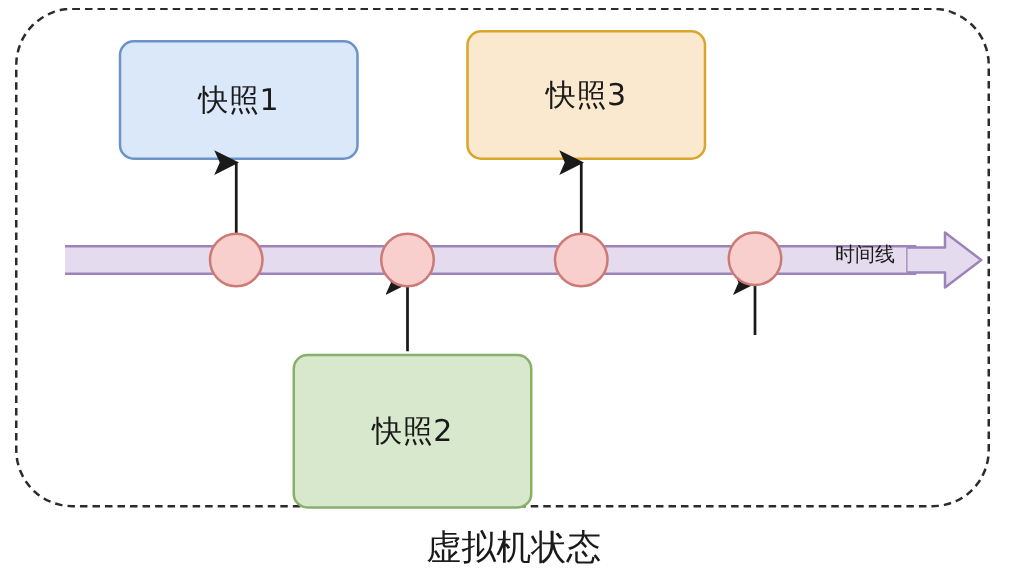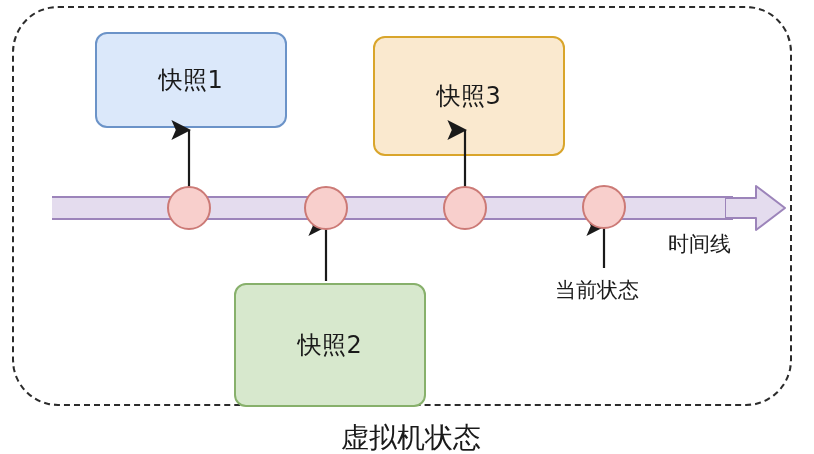--- a/index.html
+++ b/index.html
@@ -50,21 +50,21 @@
     left: 95px; top: 32px; width: 192px; height: 96px;
     background: #dbe8fa;
     border-color: #6b93c8;
   }
   .snap-2 {
     left: 234px; top: 283px; width: 192px; height: 124px;
     background: #d7e8cd;
     border-color: #87b06b;
   }
   .snap-3 {
-    left: 373px; top: 36px; width: 192px; height: 120px;
+    left: 373px; top: 24px; width: 192px; height: 104px;
     background: #fae9cf;
     border-color: #d9a52b;
   }
 
   
   .timeline-bar {
     position: absolute;
     left: 52px;
     top: 196px;
     width: 681px;
@@ -108,22 +108,21 @@
   
   .label {
     position: absolute;
     color: #1a1a1a;
     font-size: 22px;
     white-space: nowrap;
   }
   .label-timeline {
     left: 668px;
     top: 194px;
-    font-size: 21px;
-    margin-top: 36px;
+    font-size: 16px;
   }
   .label-current {
     left: 555px;
     top: 276px;
     font-size: 21px;
   }
   .label-caption {
     left: 341px;
     top: 419px;
     font-size: 28px;
@@ -177,16 +176,15 @@
 
     <line x1="604" y1="226" x2="604" y2="268" stroke="#1a1a1a" stroke-width="2.2" marker-end="url(#ah)" transform="rotate(180 604 247)"></line>
   </svg>
 
   <div class="node node-1"></div>
   <div class="node node-2"></div>
   <div class="node node-3"></div>
   <div class="node node-4"></div>
 
   <div class="label label-timeline">时间线</div>
-  <div class="label label-current">当前状态</div>
   <div class="label label-caption">虚拟机状态</div>
 
 </div>
 
 </body></html>

